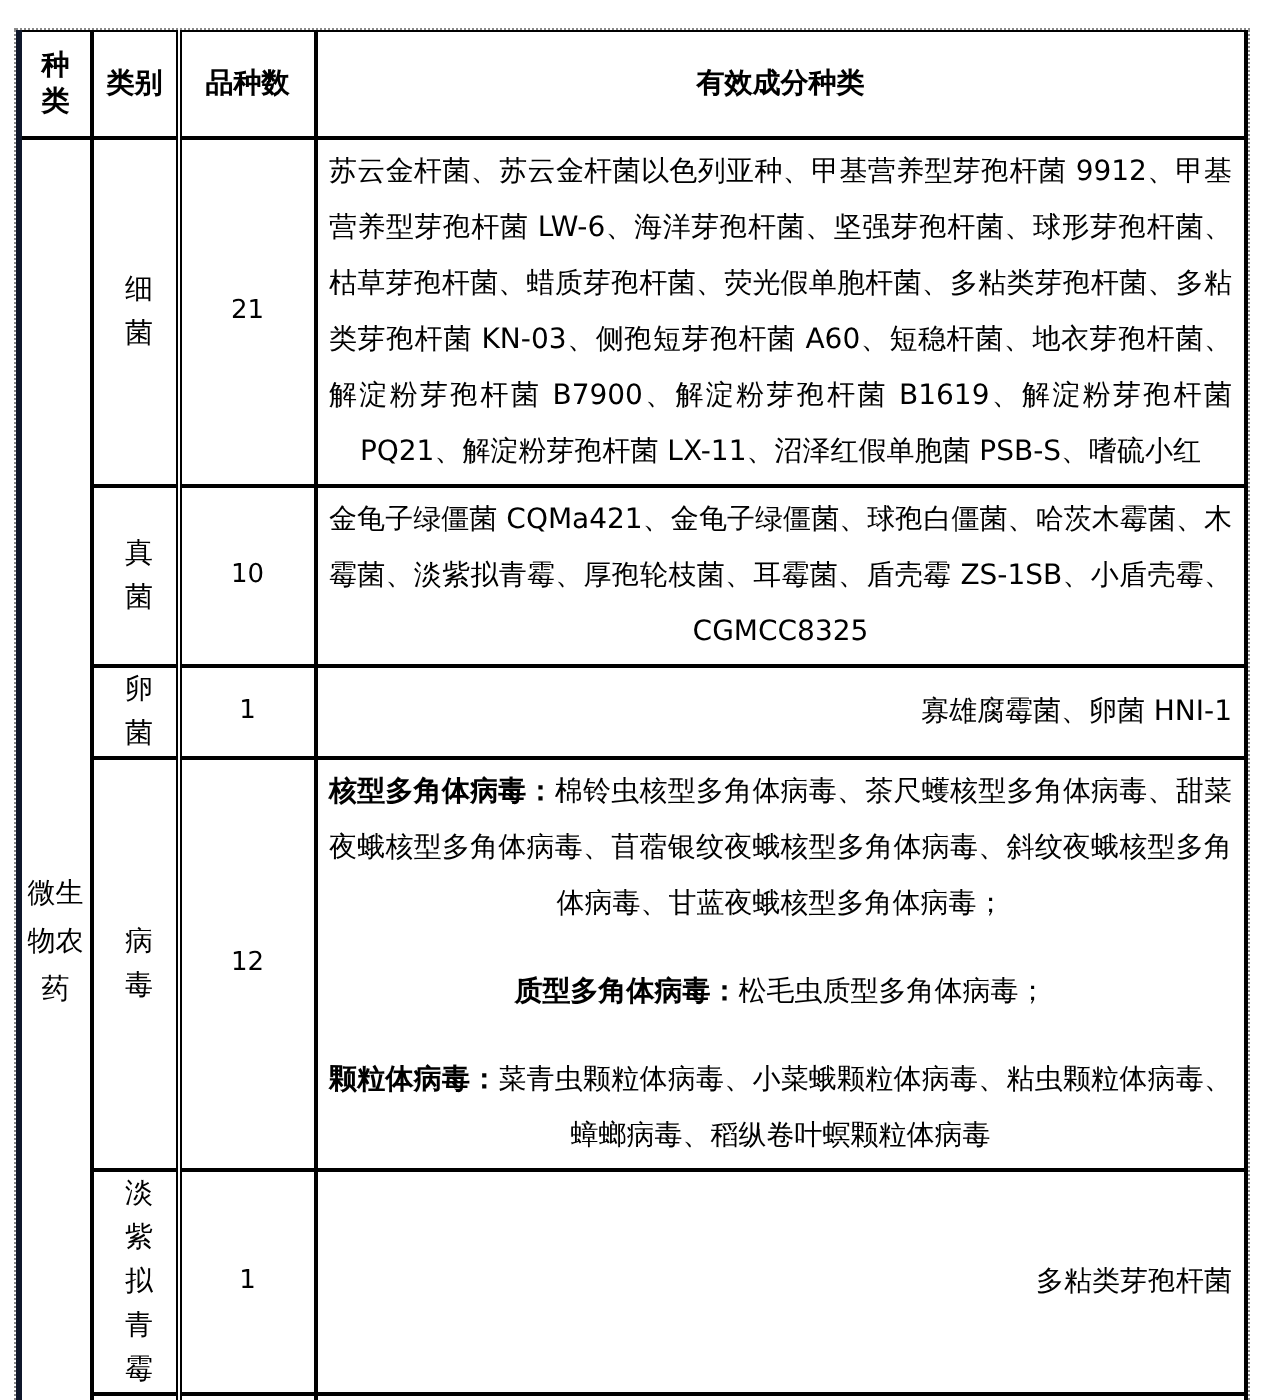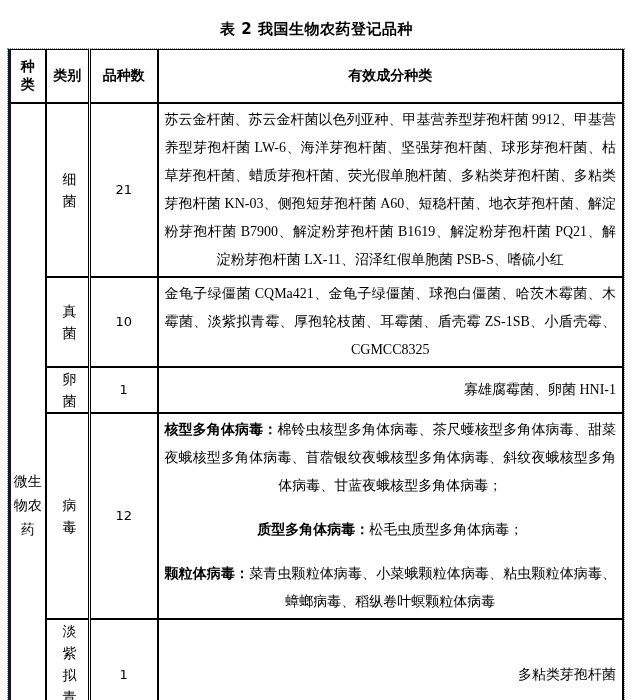--- a/index.html
+++ b/index.html
@@ -76,41 +76,39 @@
   }
   td.count-cell {
     font-size: 13px;
     margin-top: 16px;
   }
   td.ing-cell {
     text-align: justify;
     text-align-last: center;
     line-height: 28px;
     padding: 2px 6px;
-    font-family: Liberation Serif, serif;
   }
   td.ing-center {
     text-align: right;
     text-align-last: auto;
     line-height: 28px;
   }
   td.ing-cell p {
     margin: 0;
   }
   td.ing-cell p.gap-above {
     margin-top: 16px;
   }
   td.ing-cell b { font-weight: bold; }
 </style>
 </head>
 <body>
 
 <div class="page">
 
-  <h1 class="doc-title">表 2  我国生物农药登记品种</h1>
 
   <div class="table-wrap">
     <table class="reg-table">
       <colgroup>
         <col class="c1">
           <col class="c2">
           <col class="c3">
           <col class="c4">
       </colgroup>
 

